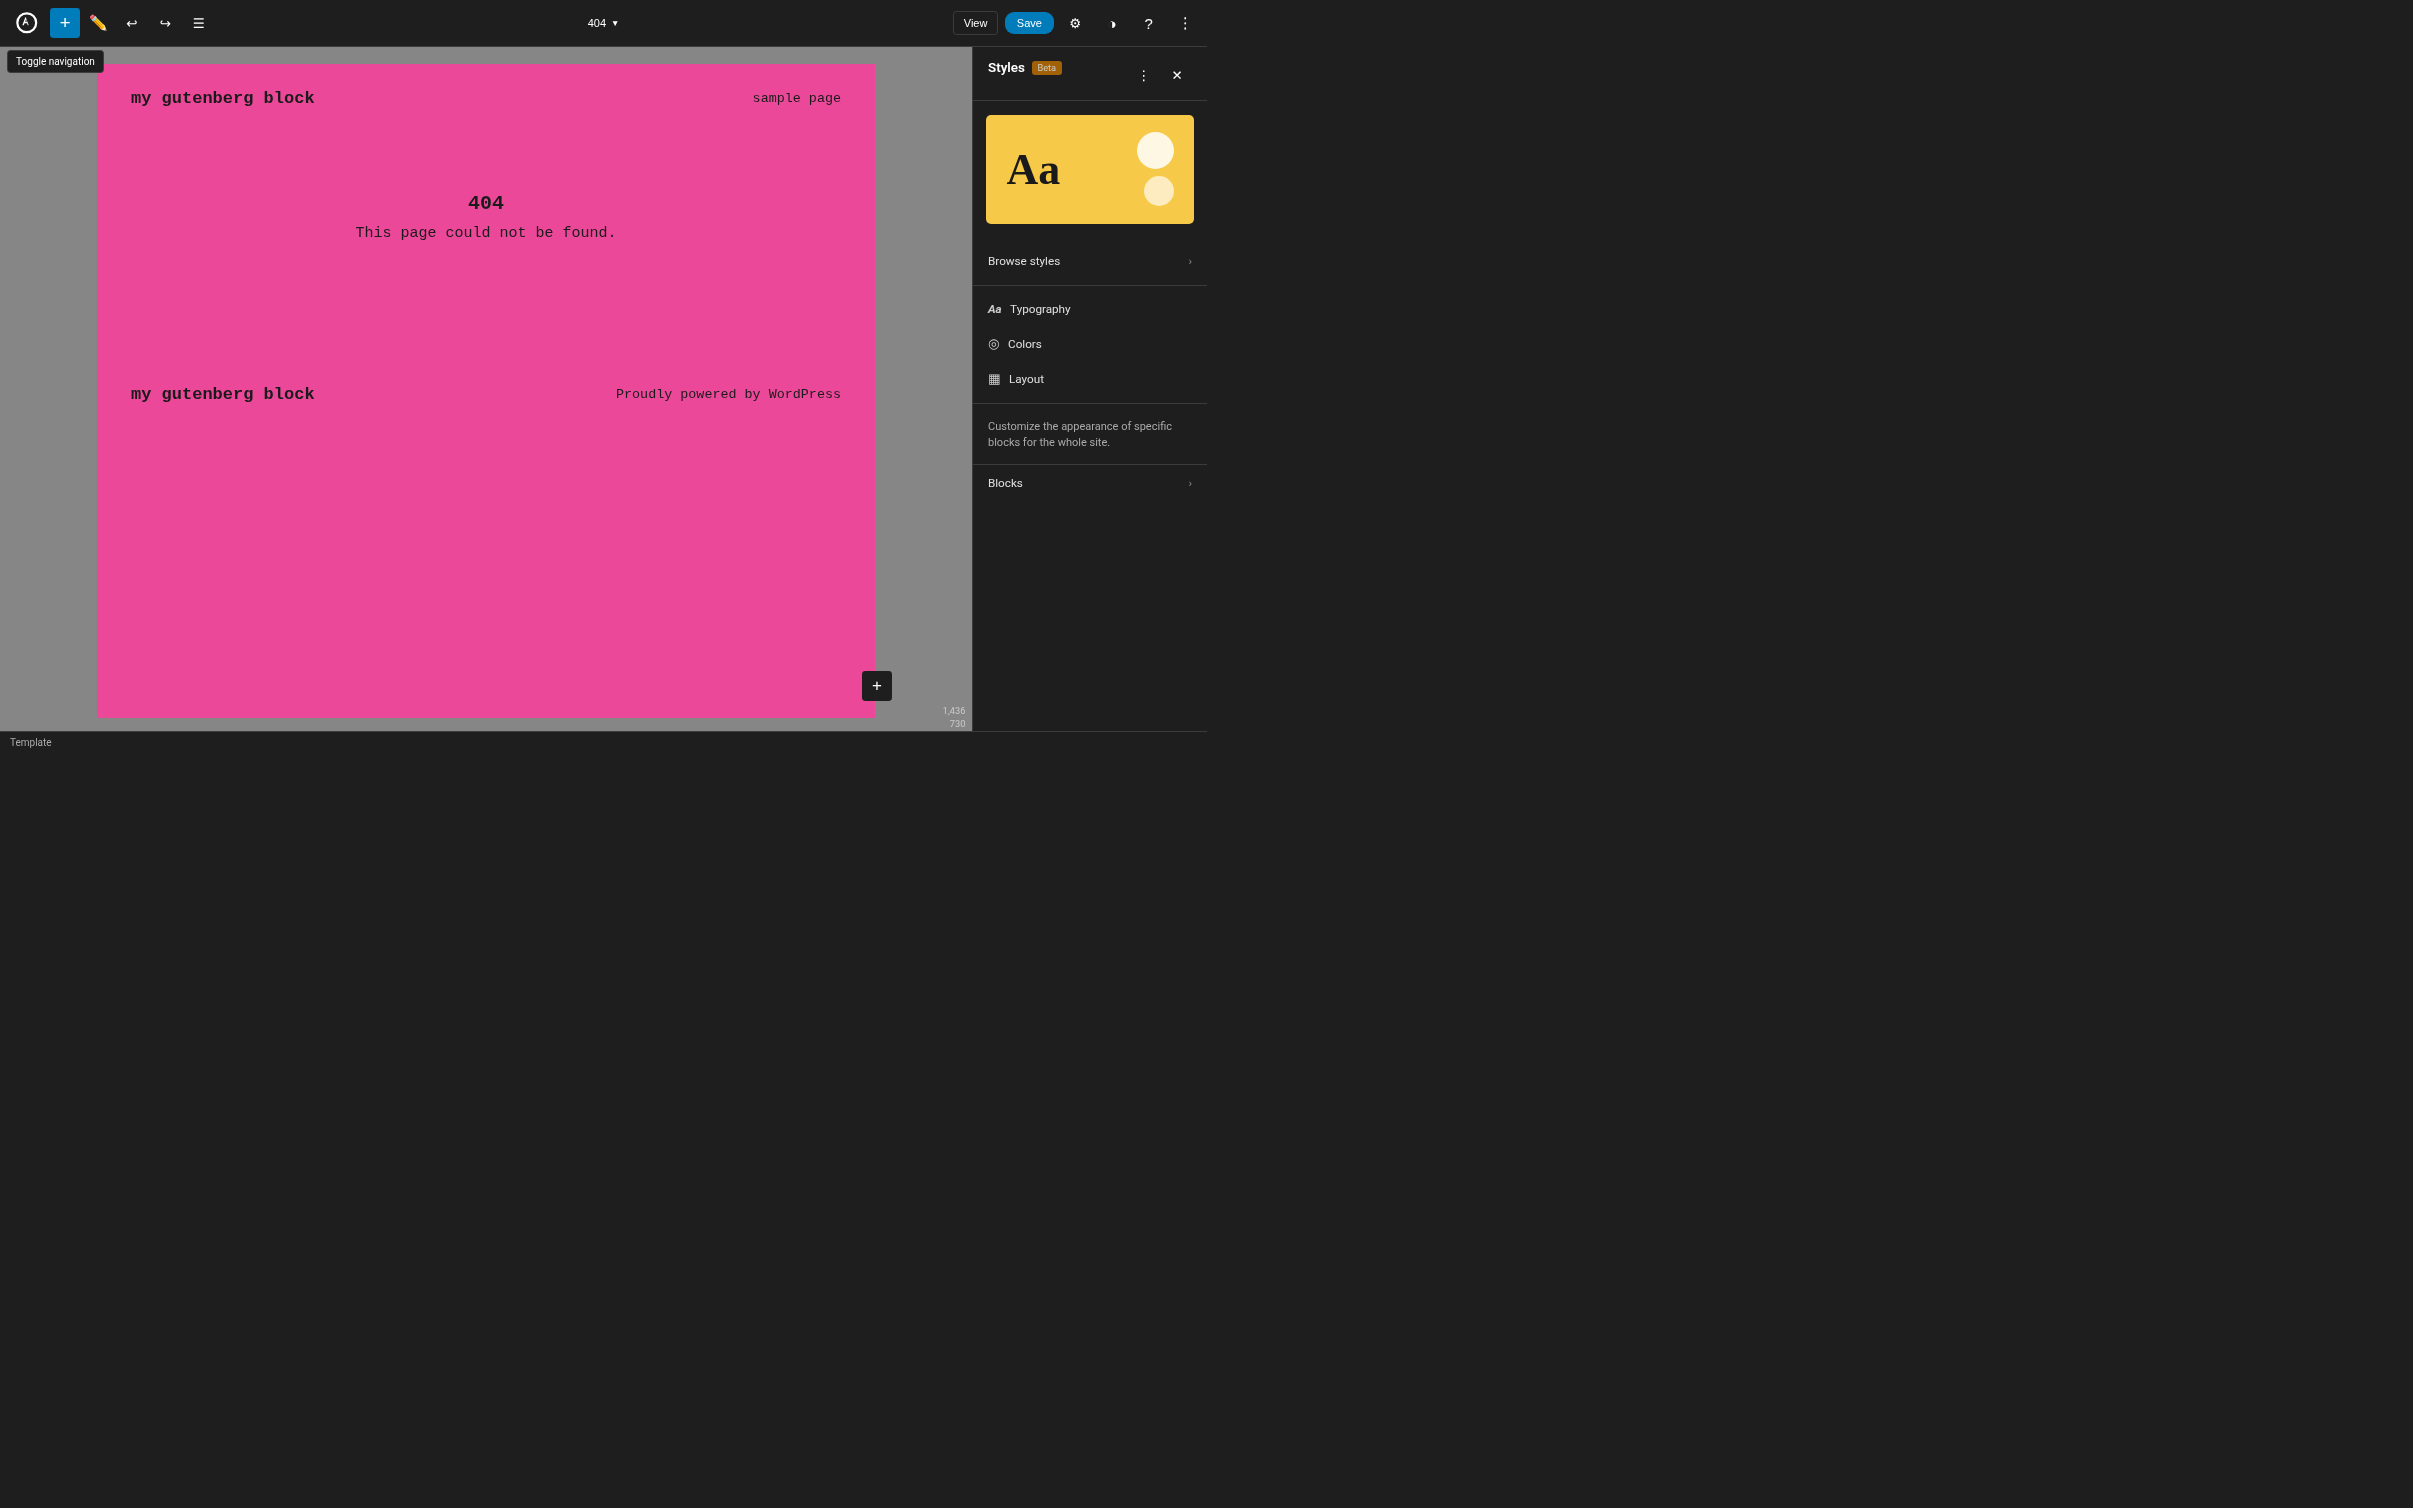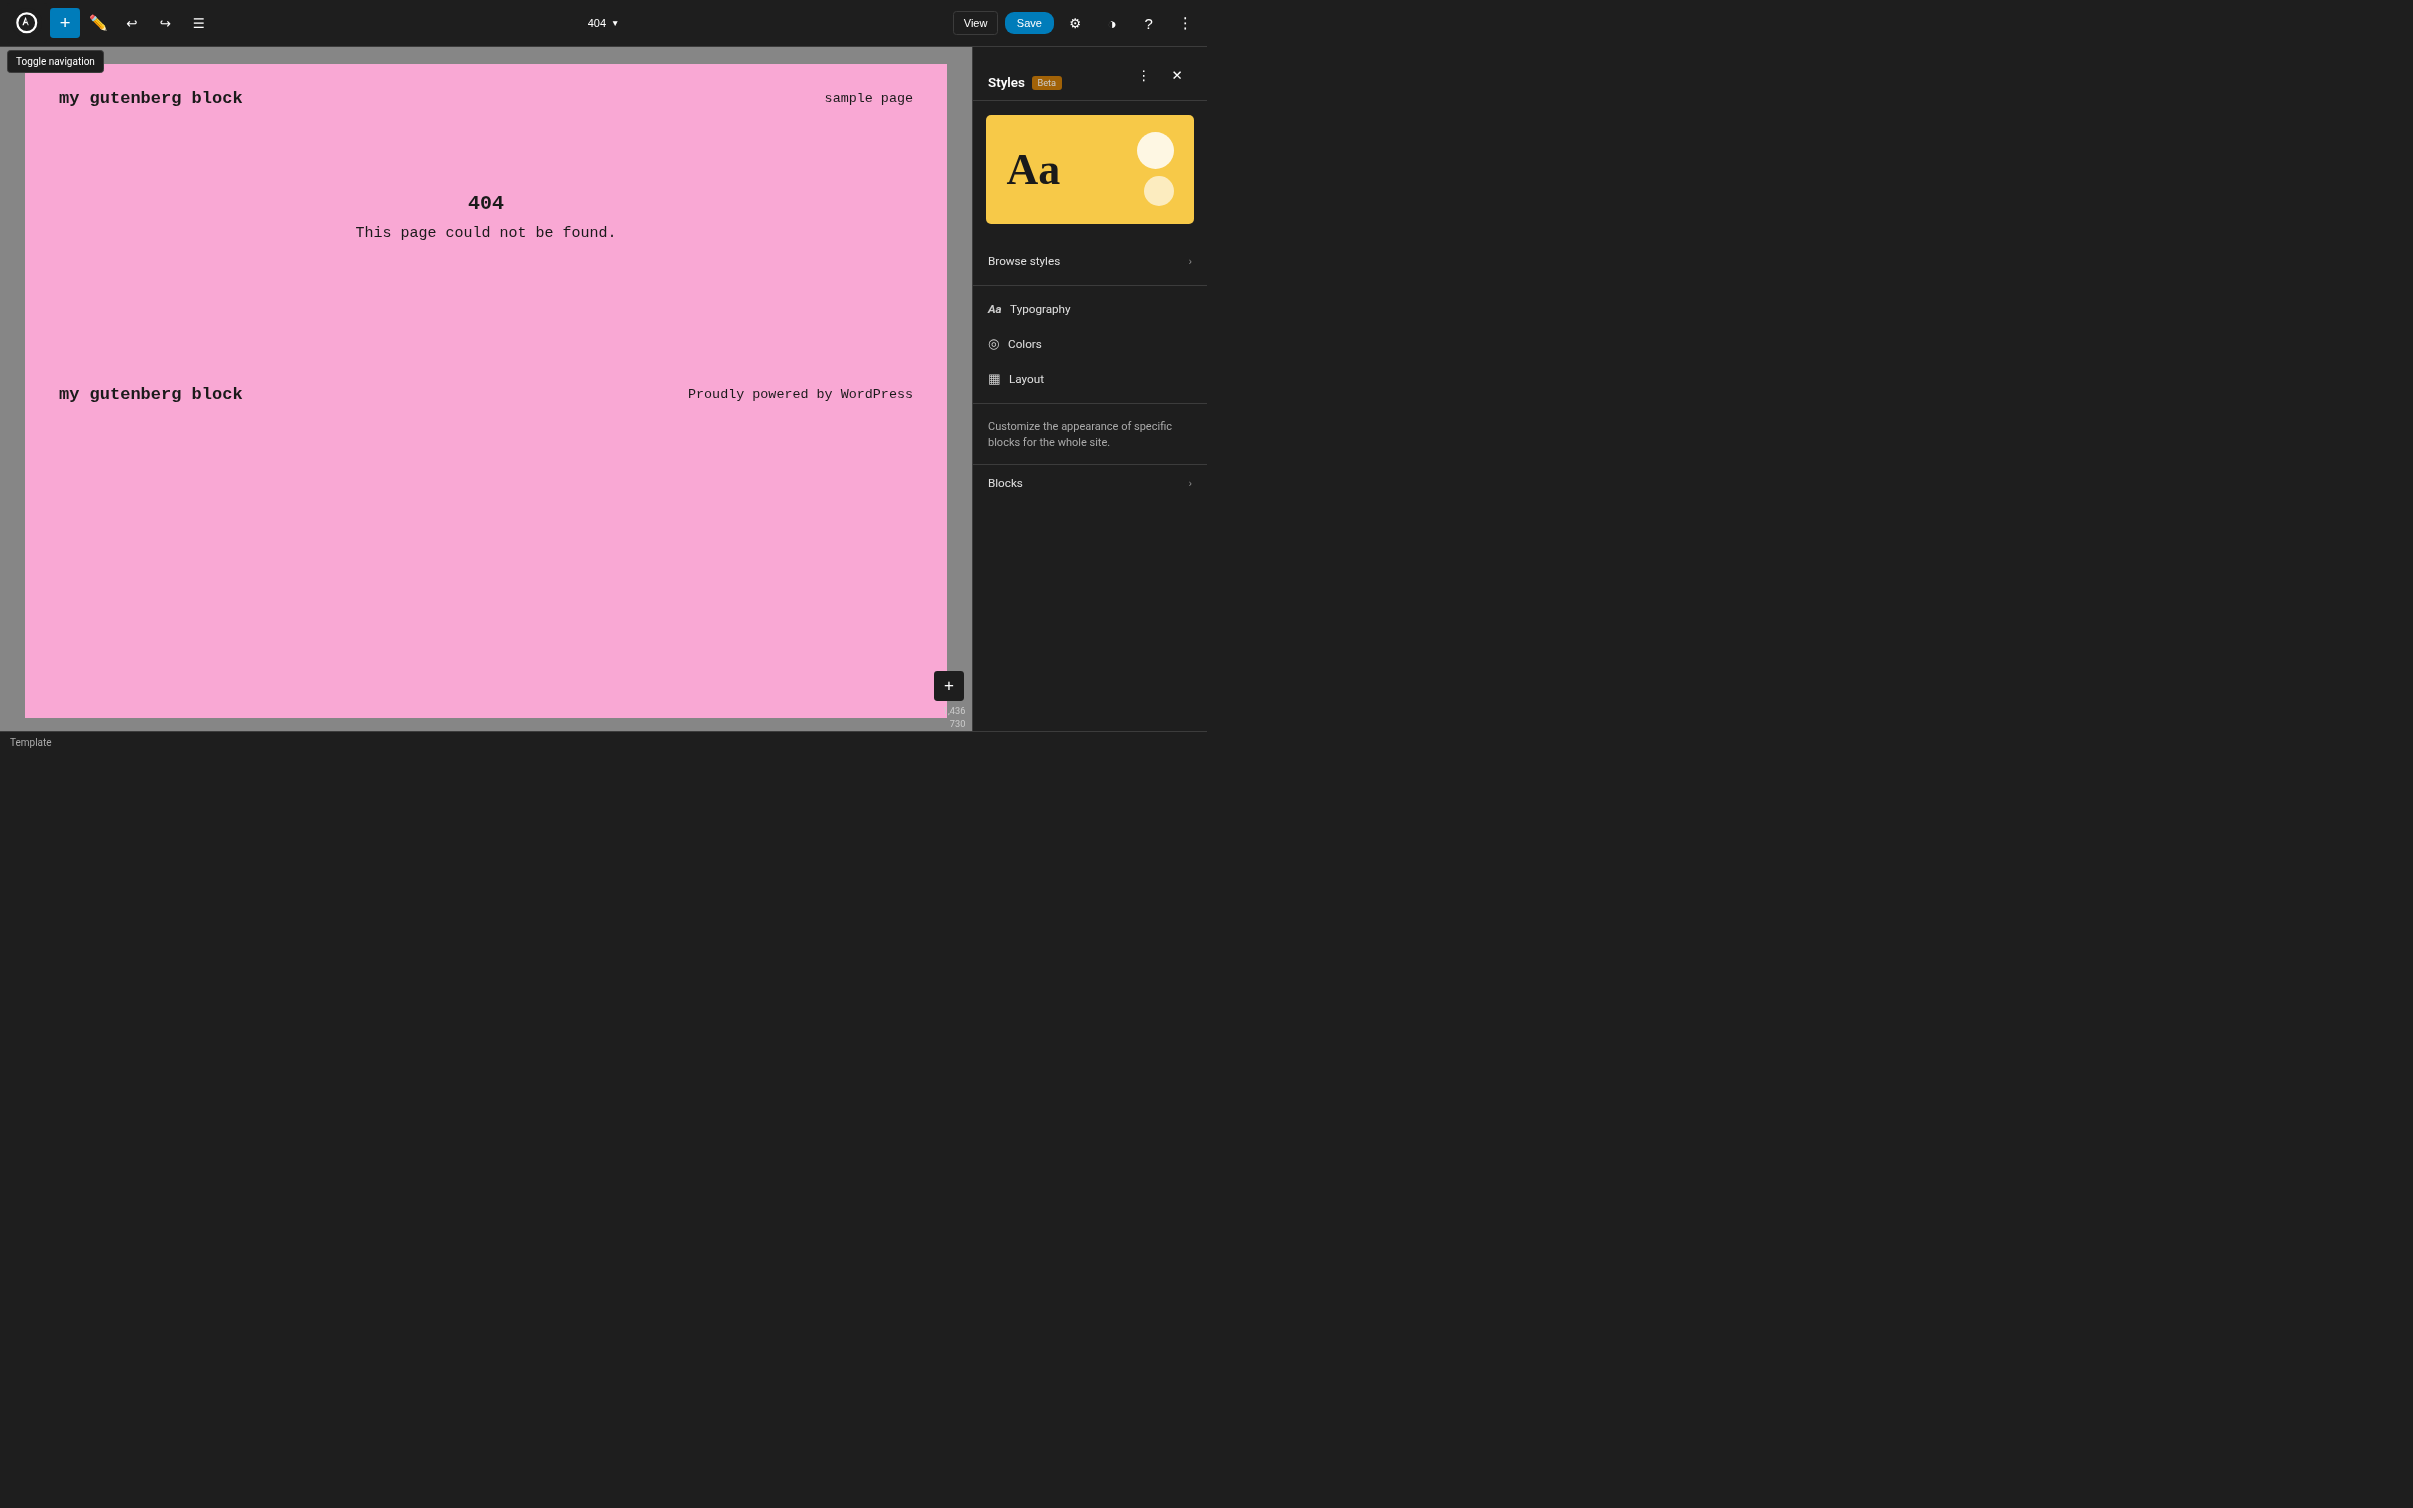--- a/index.html
+++ b/index.html
@@ -103,22 +103,22 @@
       background: #868686;
       overflow-y: auto;
       display: flex;
       flex-direction: column;
       align-items: center;
       padding: 17px 0;
       position: relative;
     }
 
     .page-canvas {
-      width: 922px;
-      background: #f9a8d4;
+      width: 778px;
+      background: #ec4899;
       min-height: 654px;
       position: relative;
     }
 
     
     .page-header {
       display: flex;
       justify-content: space-between;
       align-items: center;
       padding: 25px 34px 17px;
@@ -227,21 +227,21 @@
       background: #1e1e1e;
       border-left: 0.8px solid #3c3c3c;
       display: flex;
       flex-direction: column;
       overflow-y: auto;
       flex-shrink: 0;
     }
 
     .sidebar-header {
       display: flex;
-      align-items: flex-end;
+      align-items: flex-start;
       justify-content: space-between;
       padding: 13.4px 15px 10px;
       border-bottom: 0.8px solid #3c3c3c;
     }
     .sidebar-title-row { display: flex; align-items: center; gap: 6.7px; }
     .sidebar-title { color: #fff; font-size: 13.4px; font-weight: 600; }
     .beta-badge {
       background: #a16207; color: #ccc;
       font-size: 9.2px; padding: 1.7px 5.9px; border-radius: 3px;
     }

